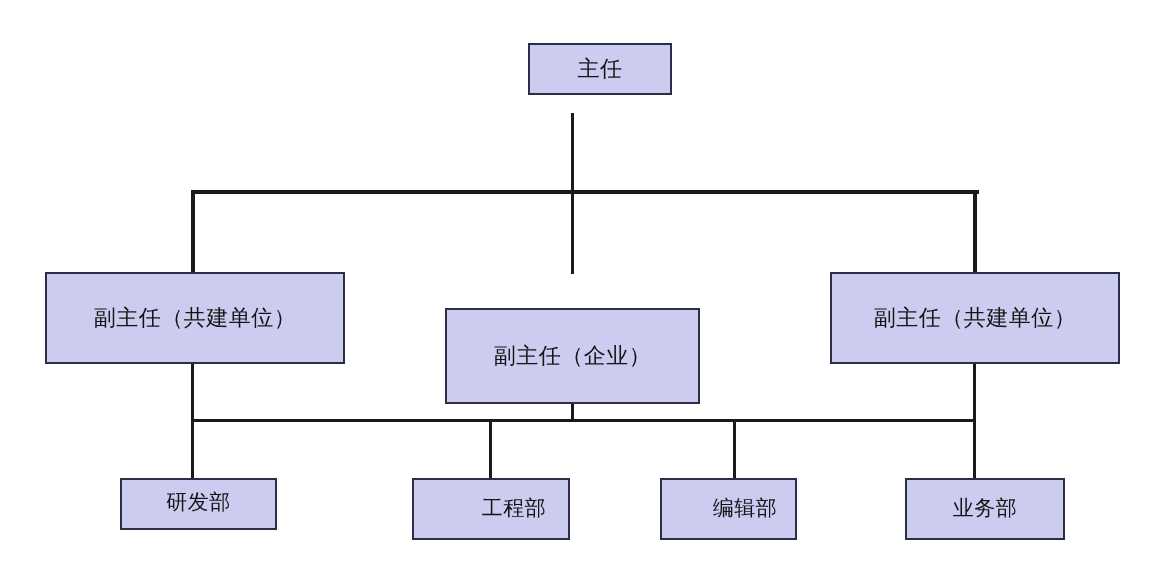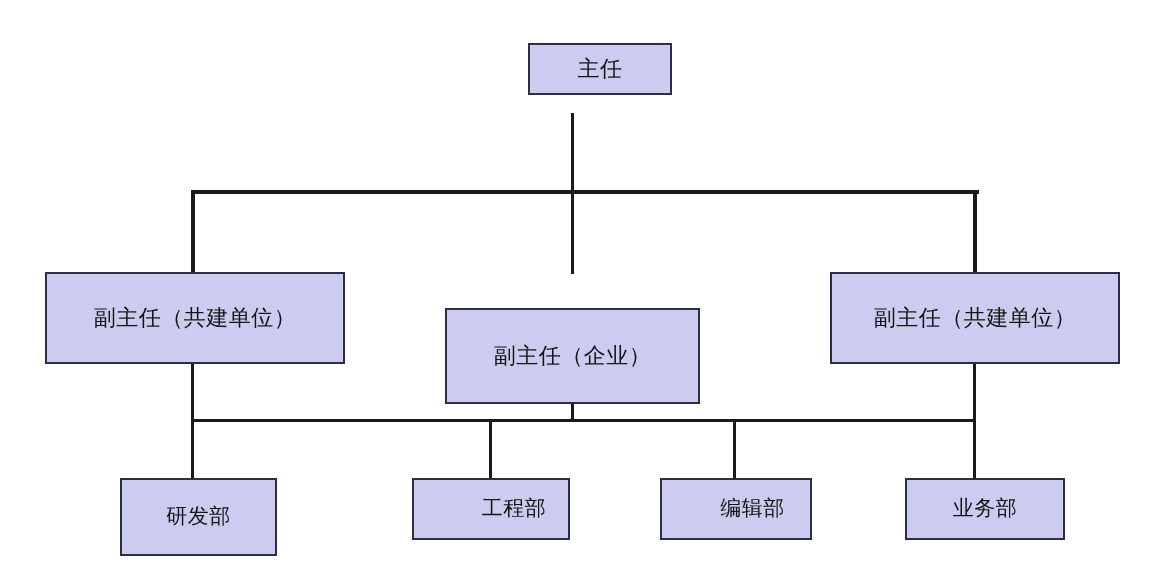--- a/index.html
+++ b/index.html
@@ -79,26 +79,26 @@
   <div class="node" style="left:45px; top:272px; width:300px; height:92px;">
     <span>副主任（共建单位）</span>
   </div>
   <div class="node" style="left:445px; top:272px; width:255px; height:96px;margin-top:36px;">
     <span>副主任（企业）</span>
   </div>
   <div class="node" style="left:830px; top:272px; width:290px; height:92px;">
     <span>副主任（共建单位）</span>
   </div>
 
-  <div class="node dept" style="left:120px; top:478px; width:157px; height:78px;">
+  <div class="node dept" style="left:120px; top:478px; width:157px; height:52px;font-family:Liberation Mono, monospace;">
     <span>研发部</span>
   </div>
   <div class="node dept" style="left:412px; top:478px; width:158px; height:62px;padding-left:46px;">
     <span>工程部</span>
   </div>
-  <div class="node dept" style="left:660px; top:478px; width:152px; height:62px;padding-left:33px;">
+  <div class="node dept" style="left:660px; top:478px; width:137px; height:62px;padding-left:33px;">
     <span>编辑部</span>
   </div>
   <div class="node dept" style="left:905px; top:478px; width:160px; height:62px;">
     <span>业务部</span>
   </div>
 
 </div>
 
 </body></html>

